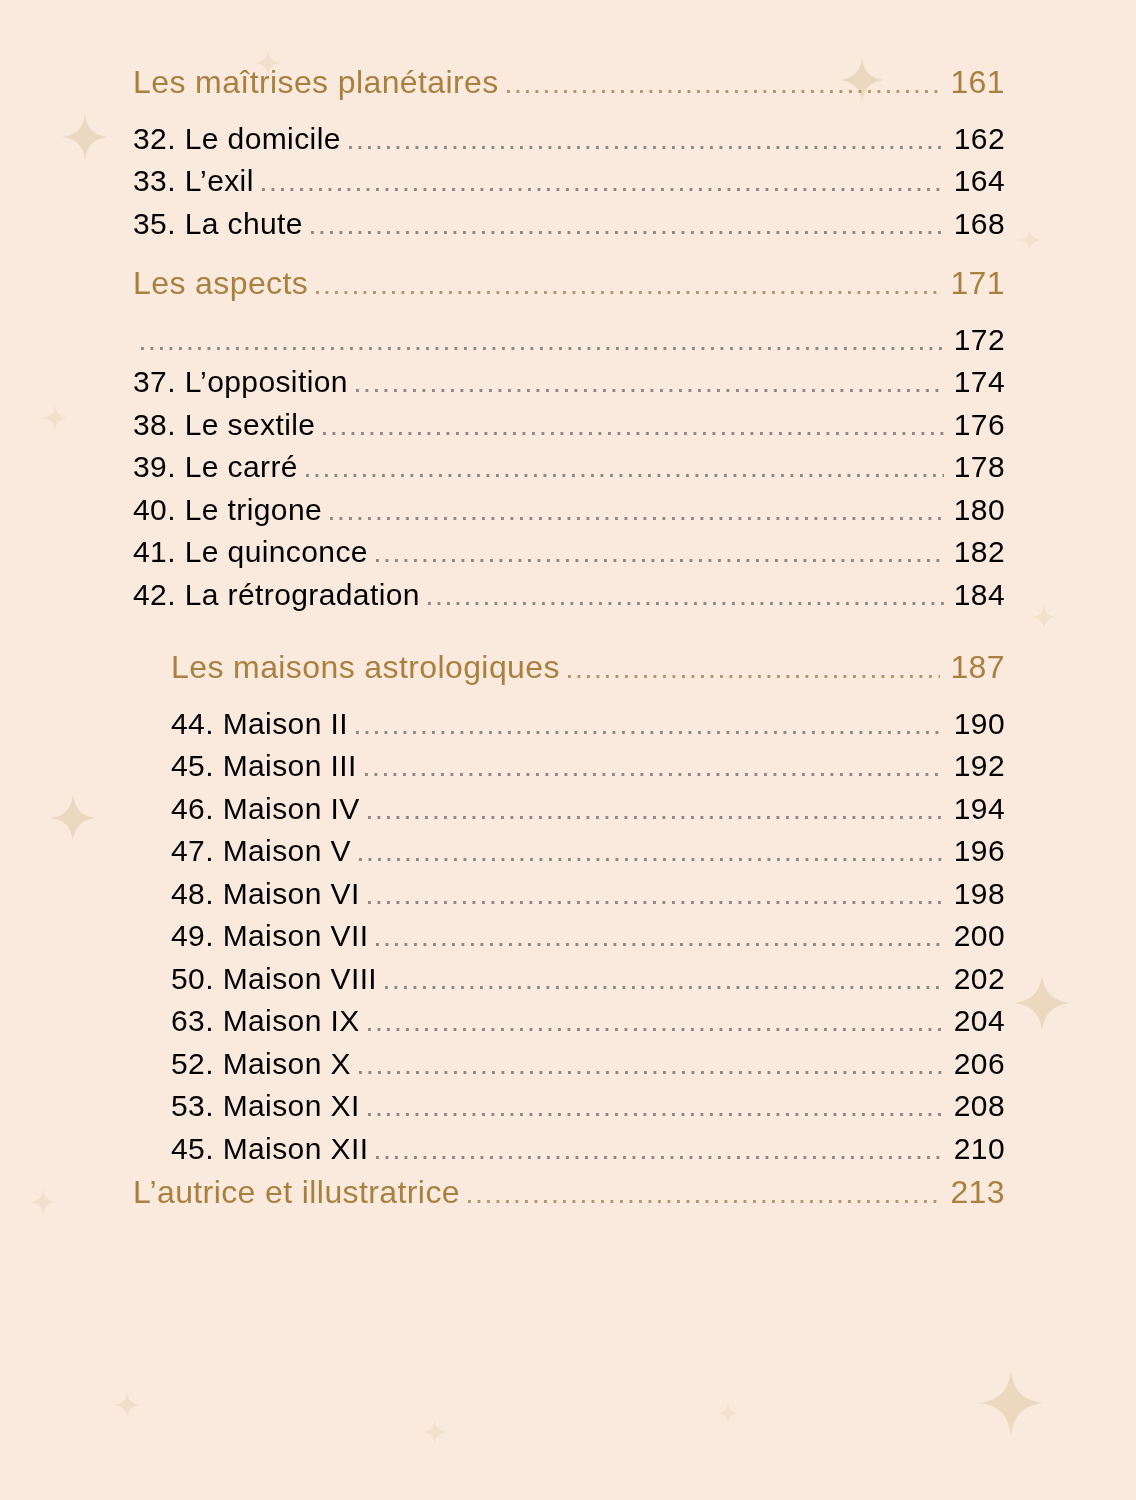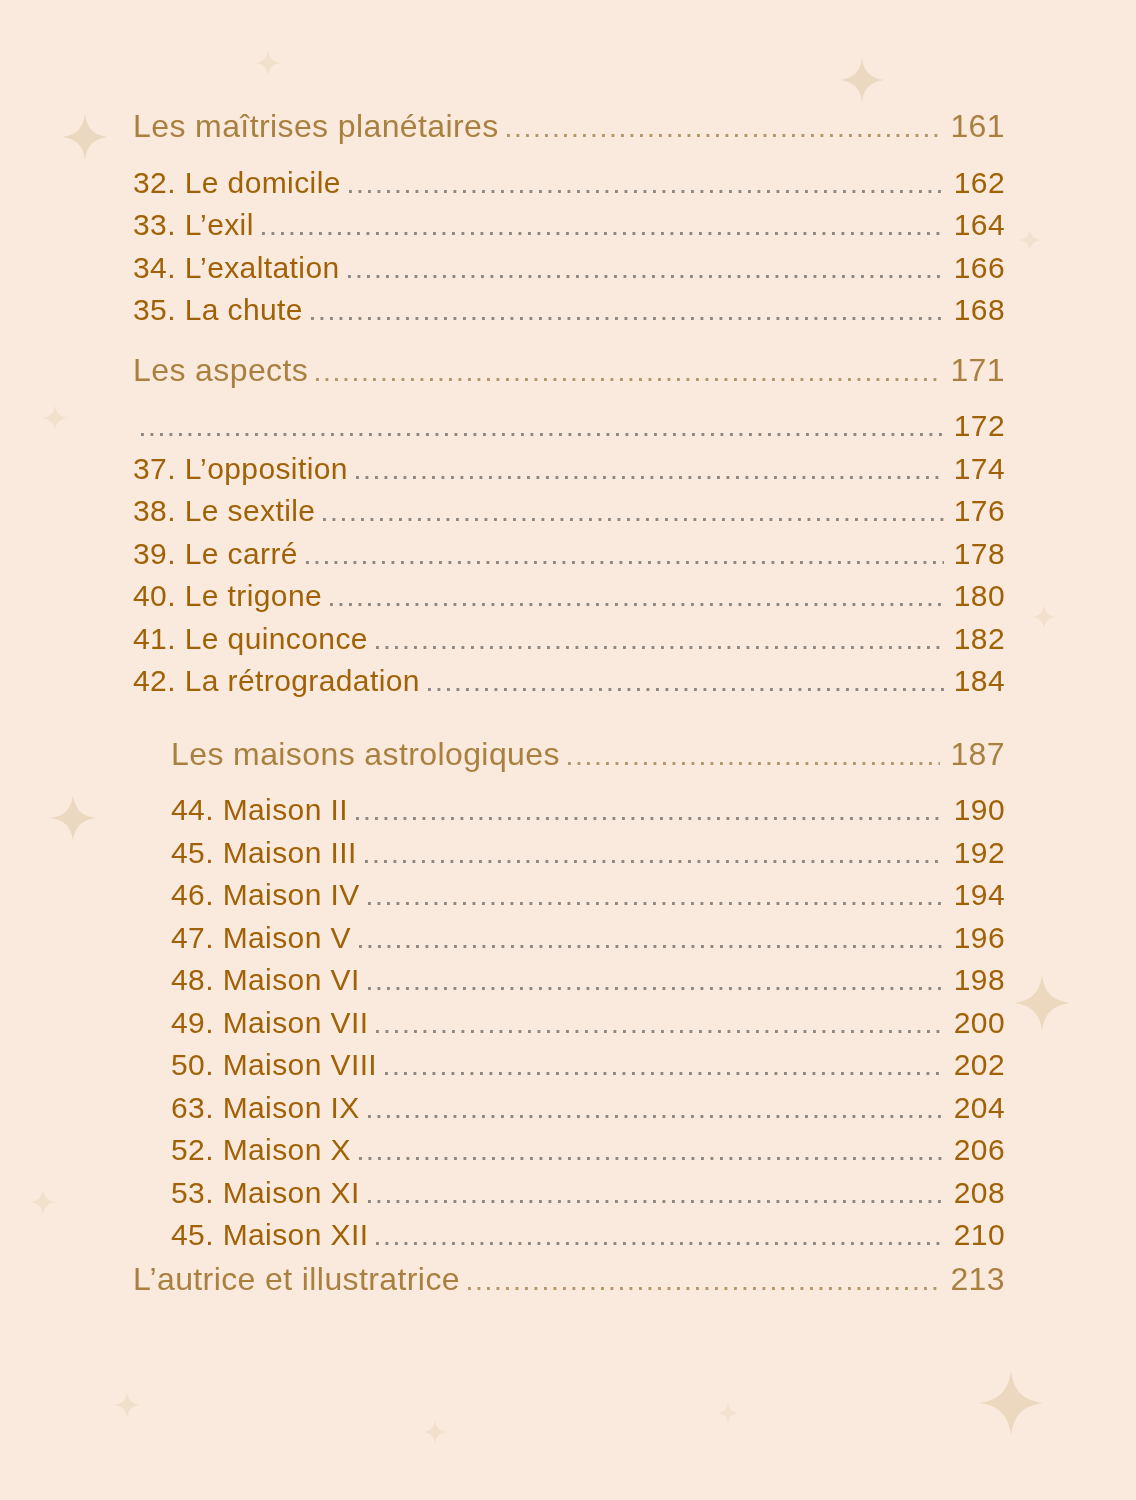--- a/index.html
+++ b/index.html
@@ -9,33 +9,33 @@
     height: 1500px;
     background: #FAEADD;
     overflow: hidden;
     font-family: "Liberation Sans", sans-serif;
   }
   .toc {
     position: absolute;
     left: 133px;
     top: 0;
     width: 872px;
-    padding-top: 108px;
+    padding-top: 64px;
   }
   .toc-section { margin: 0; }
   .toc-section:nth-of-type(2) { margin-top: 16px; }
   .toc-section:nth-of-type(3) { margin-top: 29px; margin-left: 38px; }
   .toc-section:nth-of-type(4) { }
   .toc-row {
     display: flex;
     align-items: baseline;
     height: 42.5px;
     font-size: 30px;
     letter-spacing: 0.4px;
-    color: #a16207;
+    color: #000000;
   }
   .toc-row.heading {
     font-size: 32px;
     color: #A9803F;
     margin-bottom: 15px;
   }
   .label { white-space: nowrap; }
   .leader {
     flex: 1 1 auto;
     height: 3px;
@@ -107,25 +107,20 @@
           <span class="label">32. Le domicile</span>
           <span class="leader"></span>
           <span class="pagenum">162</span>
         </div>
         <div class="toc-row item">
           <span class="label">33. L’exil</span>
           <span class="leader"></span>
           <span class="pagenum">164</span>
         </div>
         <div class="toc-row item">
-          <span class="label">34. L’exaltation</span>
-          <span class="leader"></span>
-          <span class="pagenum">166</span>
-        </div>
-        <div class="toc-row item">
           <span class="label">35. La chute</span>
           <span class="leader"></span>
           <span class="pagenum">168</span>
         </div>
       </section>
       <section class="toc-section">
         <div class="toc-row heading">
           <span class="label">Les aspects</span>
           <span class="leader"></span>
           <span class="pagenum">171</span>

